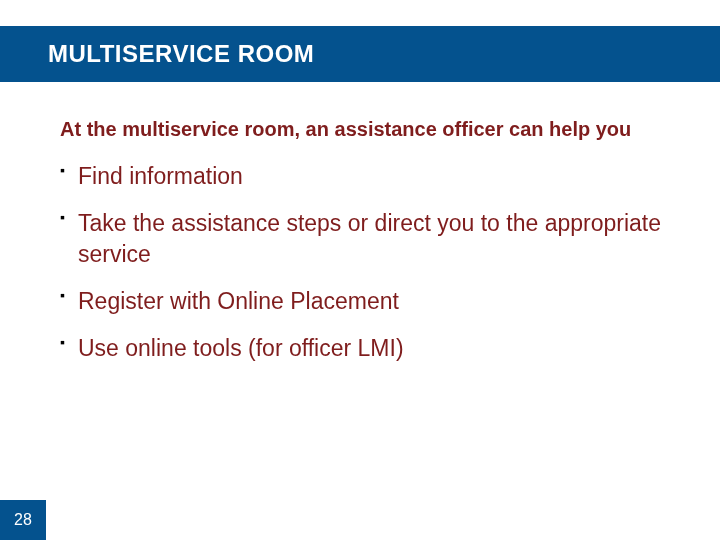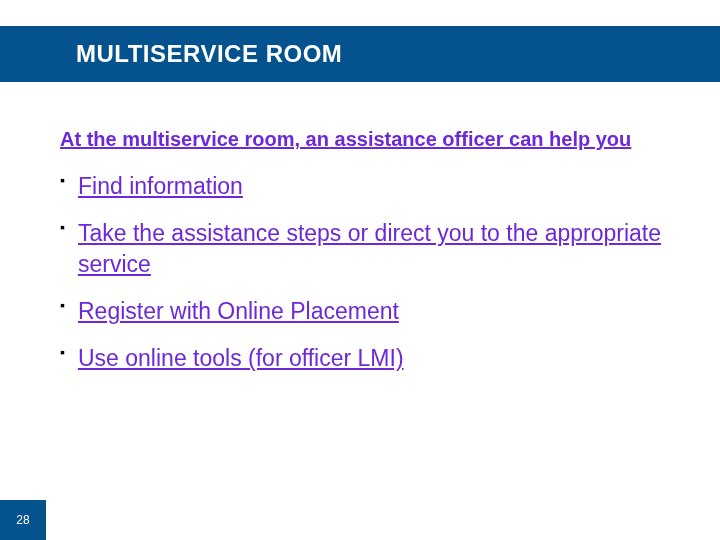--- a/index.html
+++ b/index.html
@@ -1,26 +1,26 @@
 <!DOCTYPE html>
 <html><head>
 <meta charset="utf-8">
 <style>
   * { box-sizing: border-box; margin: 0; padding: 0; }
   html, body { width: 720px; height: 540px; font-family: Arial, Helvetica, sans-serif; background: #fff; overflow: hidden; }
   .slide { position: relative; width: 720px; height: 540px; background: #fff; }
-  .title-bar { position: absolute; left: 0; top: 26px; width: 720px; height: 56px; background: #04528e; display: flex; align-items: center; padding-left: 76px; }
+  .title-bar { position: absolute; left: 0; top: 26px; width: 720px; height: 56px; background: #04528e; display: flex; align-items: center; padding-left: 48px; }
   .title-text { color: #fff; font-size: 24px; font-weight: bold; letter-spacing: 0.5px; }
-  .content { position: absolute; left: 60px; top: 126px; width: 610px; color: #6d28d9; text-decoration: underline; }
+  .content { position: absolute; left: 60px; top: 116px; width: 610px; color: #7f1d1d; }
   .lead { font-size: 20px; font-weight: bold; line-height: 1.35; margin-bottom: 18px; }
   .bullets { list-style: none; }
   .bullets li { font-size: 23px; line-height: 1.35; margin-bottom: 16px; position: relative; padding-left: 18px; }
   .bullets li::before { content: "\25AA"; position: absolute; left: 0; top: 0; font-size: 14px; color: #000; }
   .page-num-bar { position: absolute; left: 0; bottom: 0; width: 46px; height: 40px; background: #04528e; display: flex; align-items: center; justify-content: center; }
-  .page-num { color: #fff; font-size: 12px; }
+  .page-num { color: #fff; font-size: 16px; }
   .mosaic { position: absolute; left: 0; bottom: 40px; width: 360px; height: 220px; z-index: -1; }
   .mosaic .cell { position: absolute; width: 30px; height: 30px; }
 </style>
 </head>
 <body>
 
 <div class="slide">
 
   <div class="mosaic">
       <div class="cell" style="left: 0px; top: 190px; background: rgb(4, 82, 142);"></div>

